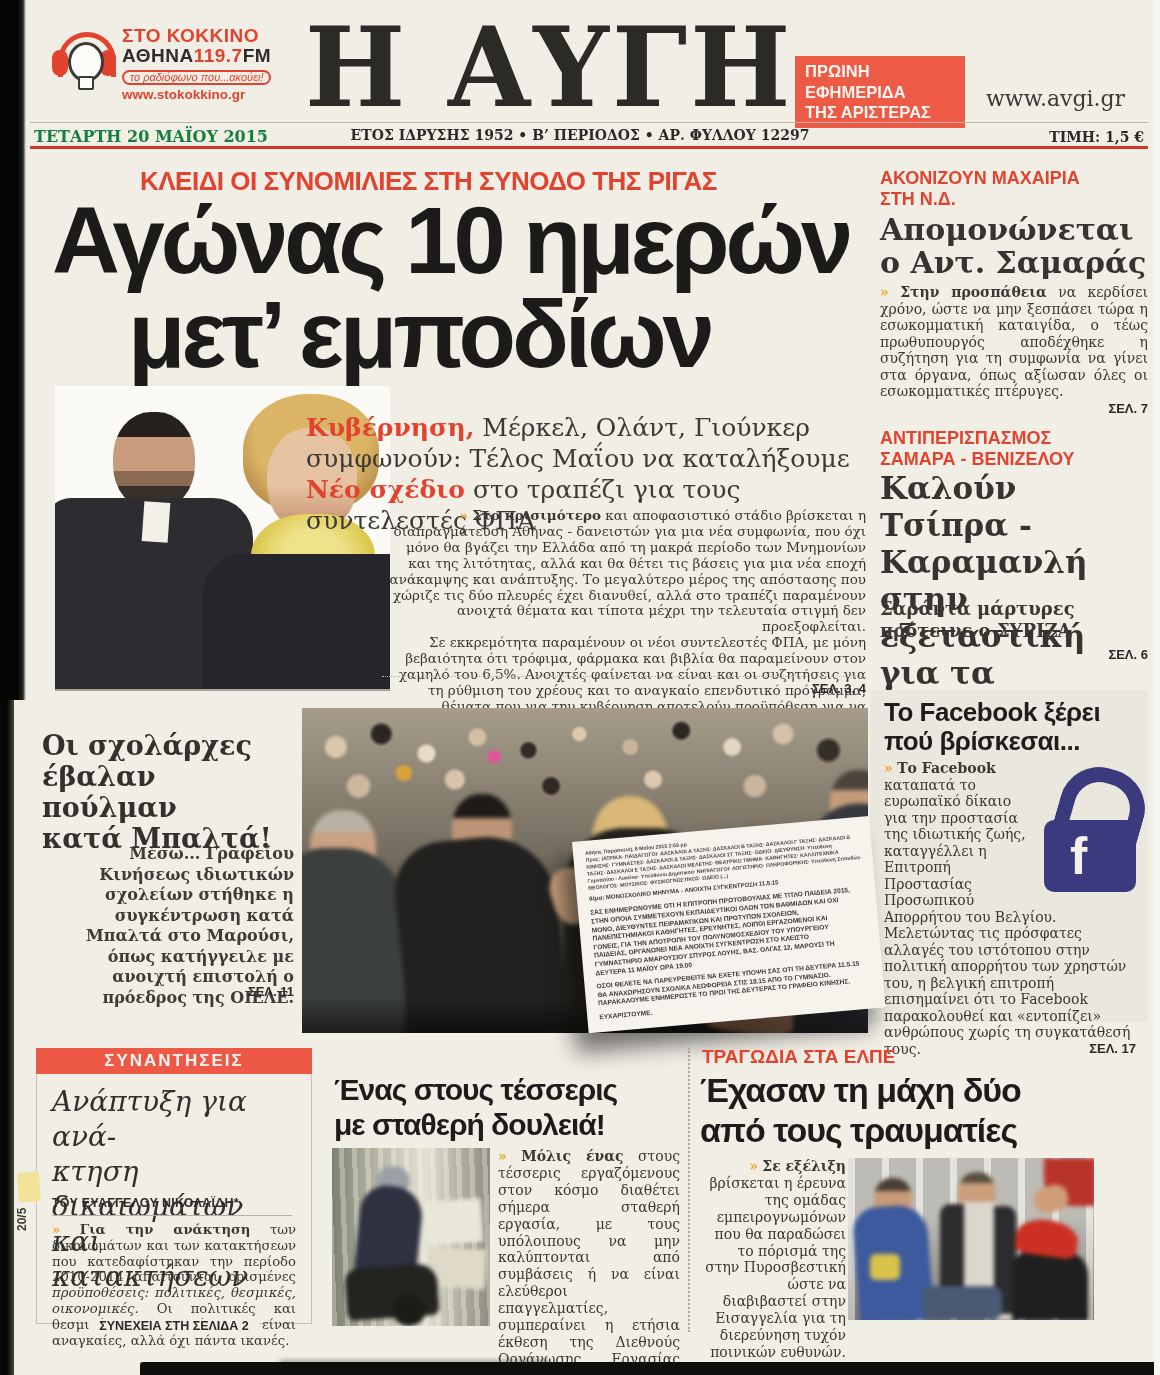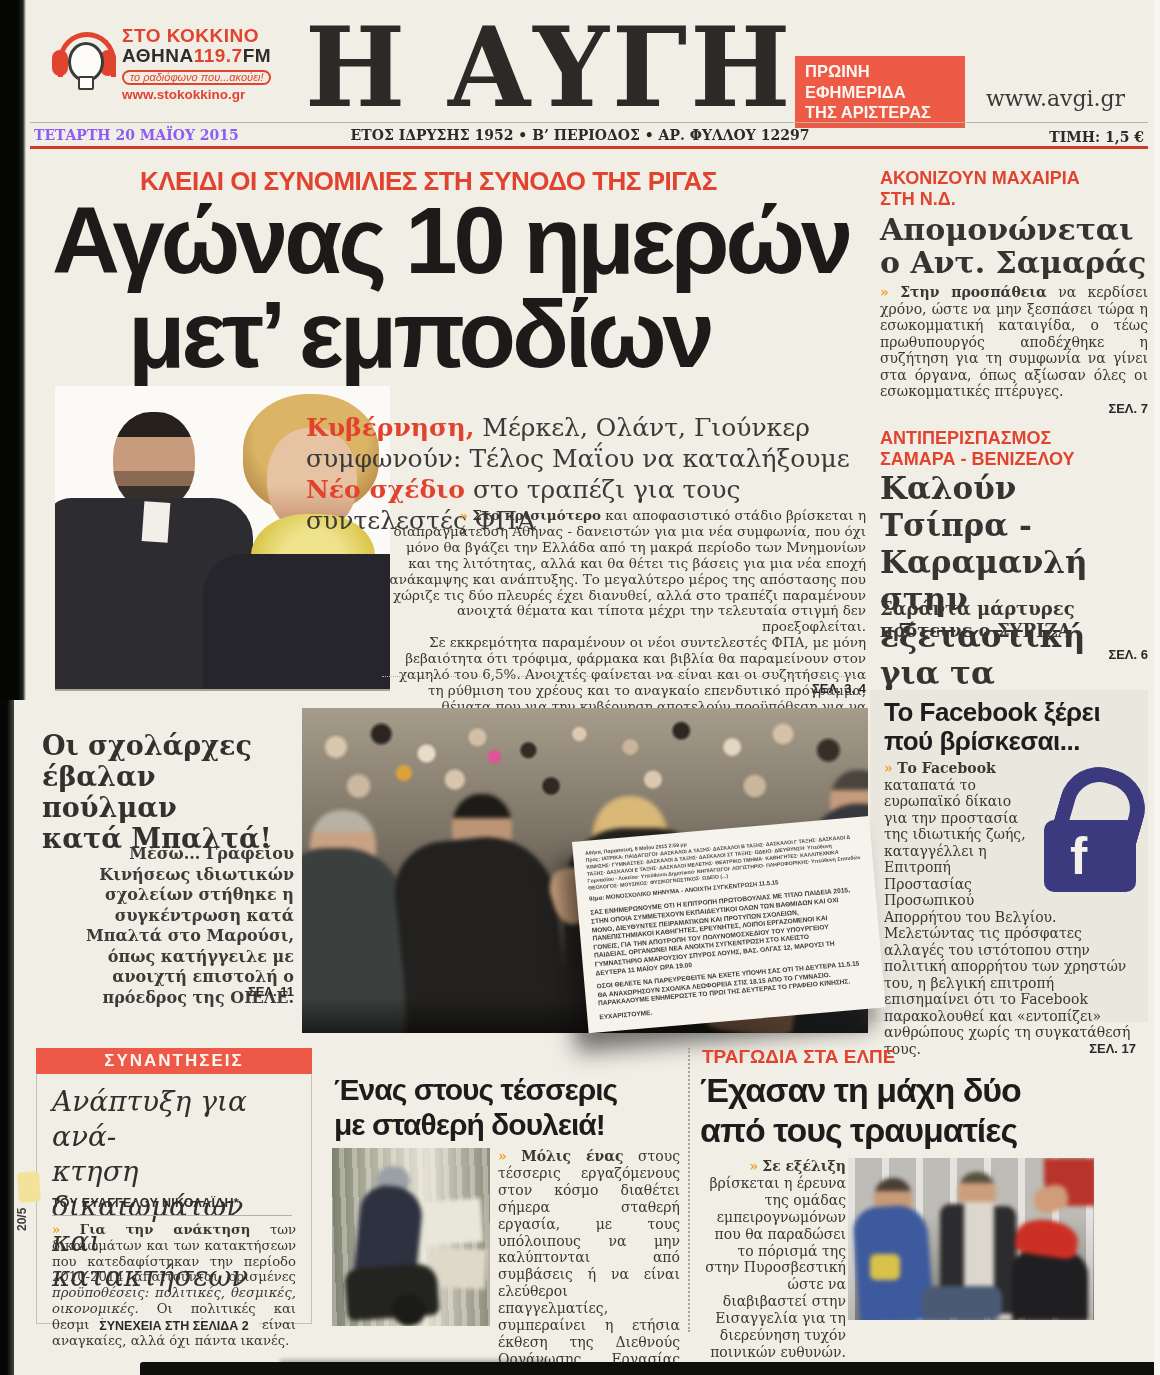--- a/index.html
+++ b/index.html
@@ -29,21 +29,21 @@
   .radio-l2{font-size:19px;font-weight:700;color:#2e2d2b;letter-spacing:.5px;}
   .radio-tag{display:inline-block;margin-top:4px;border:2px solid #e2432f;border-radius:9px;padding:0 6px;
              font-size:11px;font-style:italic;color:#e2432f;}
   .radio-url{margin-top:3px;font-size:13.5px;font-weight:700;color:#e2432f;}
   .masthead{left:305px;top:2px;font-family:"DejaVu Serif",serif;font-weight:700;font-size:106px;
             color:#2b2a27;letter-spacing:3px;transform:scaleY(1.04);transform-origin:top left;}
   .mast-box{left:795px;top:56px;width:170px;height:72px;background:#ed5a46;color:#fdf6f1;
             font-weight:700;font-size:16.5px;line-height:1.25;padding:5px 10px;box-sizing:border-box;}
   .site{left:986px;top:86px;font-family:"DejaVu Serif",serif;font-size:22px;color:#3b3a37;text-align:center;}
   .rule-gray{left:30px;top:122px;width:1118px;height:1px;background:#b9b5ab;}
-  .dl-date{left:34px;top:127px;font-family:"DejaVu Serif",serif;font-weight:700;font-size:14px;color:#8b5cf6;}
+  .dl-date{left:34px;top:127px;font-family:"DejaVu Serif",serif;font-weight:700;font-size:16px;color:#15803d;}
   .dl-issue{left:0;top:127px;width:1160px;text-align:center;font-family:"DejaVu Serif",serif;font-weight:700;font-size:14px;color:#2b2a28;}
   .dl-price{right:16px;top:129px;font-family:"DejaVu Serif",serif;font-weight:700;font-size:14px;color:#2b2a28;}
   .rule-red{left:30px;top:146px;width:1118px;height:3px;background:#cf3a28;}
 
   
   .lead-kicker{left:140px;top:166px;font-size:26px;font-weight:700;color:#e2432f;letter-spacing:-.5px;}
   .lead-h1{left:52px;top:194px;font-size:94px;font-weight:700;letter-spacing:-4px;color:#1c1b19;line-height:1;}
   .lead-h2{left:128px;top:288px;font-size:94px;font-weight:700;letter-spacing:-4px;color:#1c1b19;line-height:1;}
   .photo-main{left:55px;top:386px;width:335px;height:303px;background:linear-gradient(180deg,#fbfaf6 0 70%,#f3f1ea);overflow:hidden;border-bottom:2px solid #a9a499;}
   .tsip-head{position:absolute;left:58px;top:26px;width:82px;height:98px;border-radius:46%;

